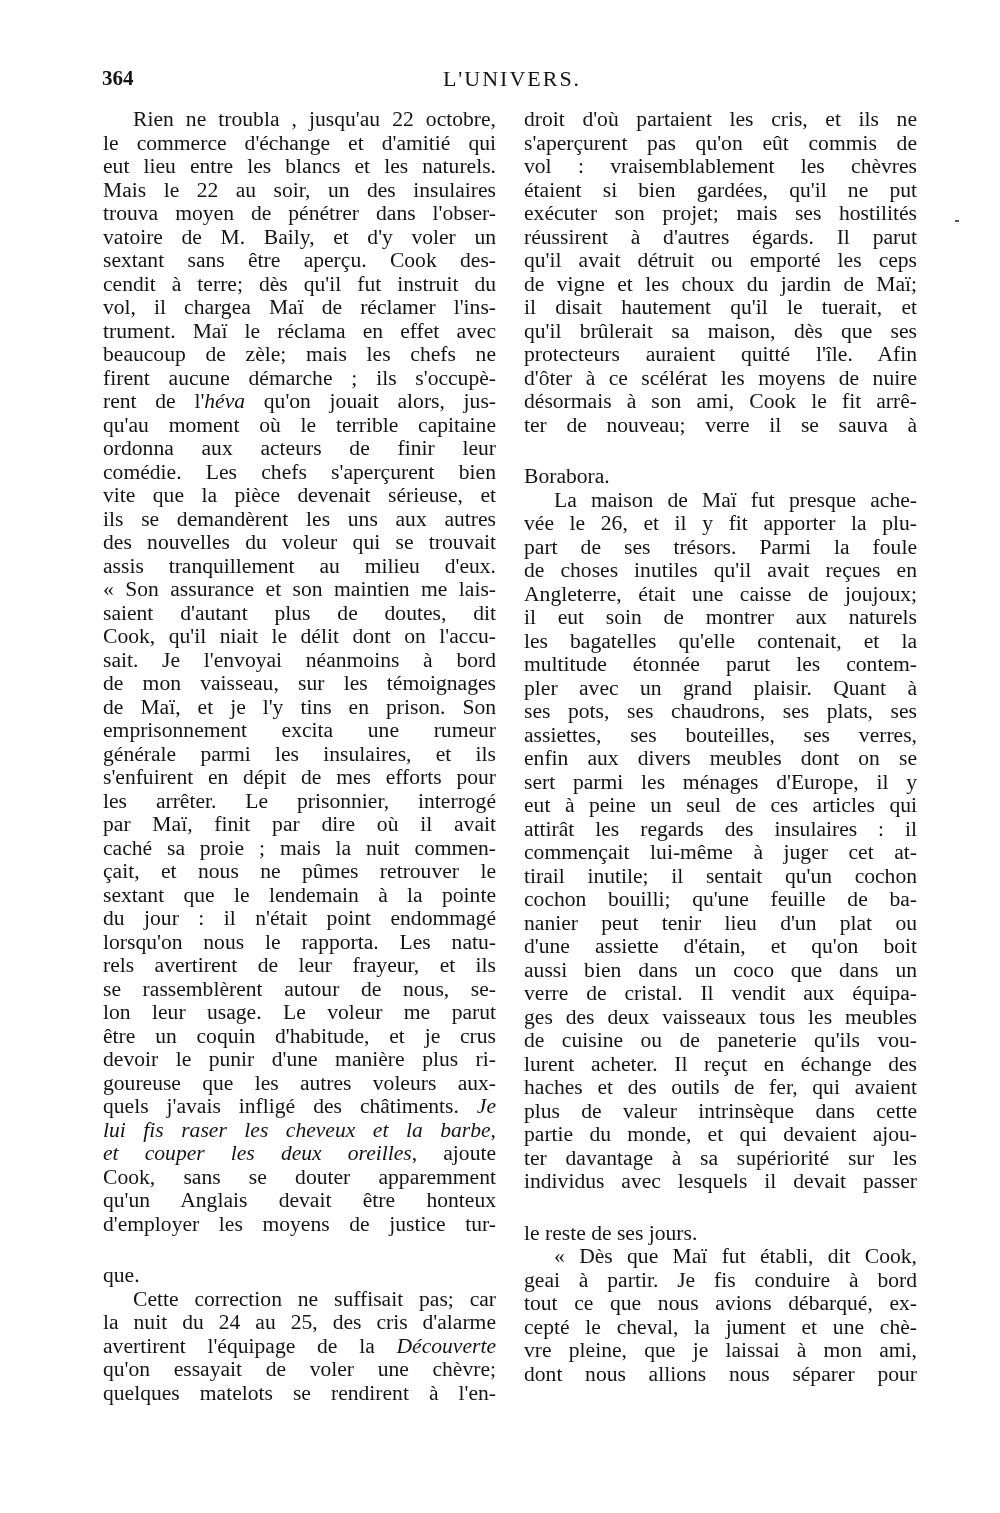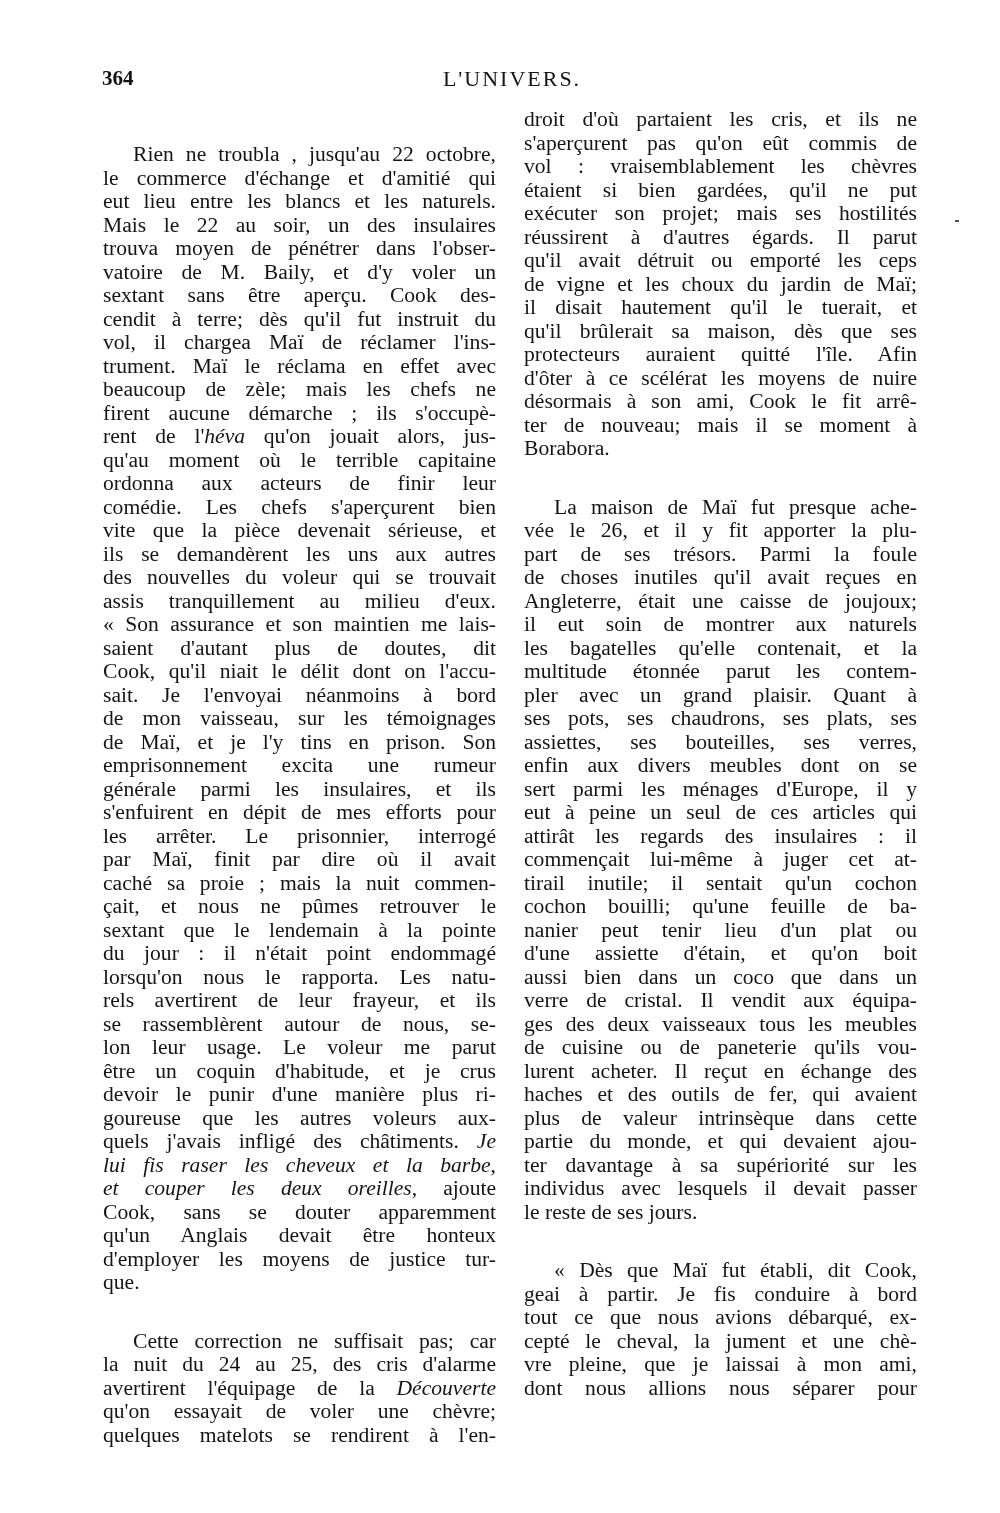--- a/index.html
+++ b/index.html
@@ -4,22 +4,22 @@
 <style>
   html, body { margin: 0; padding: 0; background: #ffffff; }
   body { width: 1000px; height: 1513px; position: relative; overflow: hidden; font-family: "Liberation Serif", "DejaVu Serif", serif; color: #141414; }
   .header { position: absolute; top: 66px; left: 102px; width: 820px; height: 30px; }
   .page-number { position: absolute; left: 0; top: 0; font-size: 21px; font-weight: bold; }
   .running-title { position: absolute; left: 0; right: 0; top: 0; text-align: center; font-size: 22px; letter-spacing: 2px; }
   .column { position: absolute; top: 108px; width: 393px; font-size: 21.6px; line-height: 23.5px; }
   .col-left { left: 103px; }
   .col-right { left: 524px; }
   .line { display: block; white-space: nowrap; text-align: justify; text-align-last: justify; height: 23.5px; overflow: visible; }
-  .line.last { text-align-last: left; }
-  .line.indent { padding-left: 30px; margin-top: 35px; }
+  .line.last { text-align-last: left; margin-top: 28px; }
+  .line.indent { padding-left: 30px; }
   i { font-style: italic; }
   .mark { position: absolute; width: 4px; height: 2px; background: #555; }
 </style>
 </head>
 <body>
 
 <div class="header">
   <span class="page-number">364</span>
   <span class="running-title">L'UNIVERS.</span>
 </div>
@@ -87,21 +87,21 @@
     <span class="line">étaient si bien gardées, qu'il ne put</span>
     <span class="line">exécuter son projet; mais ses hostilités</span>
     <span class="line">réussirent à d'autres égards. Il parut</span>
     <span class="line">qu'il avait détruit ou emporté les ceps</span>
     <span class="line">de vigne et les choux du jardin de Maï;</span>
     <span class="line">il disait hautement qu'il le tuerait, et</span>
     <span class="line">qu'il brûlerait sa maison, dès que ses</span>
     <span class="line">protecteurs auraient quitté l'île. Afin</span>
     <span class="line">d'ôter à ce scélérat les moyens de nuire</span>
     <span class="line">désormais à son ami, Cook le fit arrê-</span>
-    <span class="line">ter de nouveau; mais il se moment à</span>
+    <span class="line">ter de nouveau; verre il se sauva à</span>
     <span class="line last">Borabora.</span>
     <span class="line indent">La maison de Maï fut presque ache-</span>
     <span class="line">vée le 26, et il y fit apporter la plu-</span>
     <span class="line">part de ses trésors. Parmi la foule</span>
     <span class="line">de choses inutiles qu'il avait reçues en</span>
     <span class="line">Angleterre, était une caisse de joujoux;</span>
     <span class="line">il eut soin de montrer aux naturels</span>
     <span class="line">les bagatelles qu'elle contenait, et la</span>
     <span class="line">multitude étonnée parut les contem-</span>
     <span class="line">pler avec un grand plaisir. Quant à</span>

